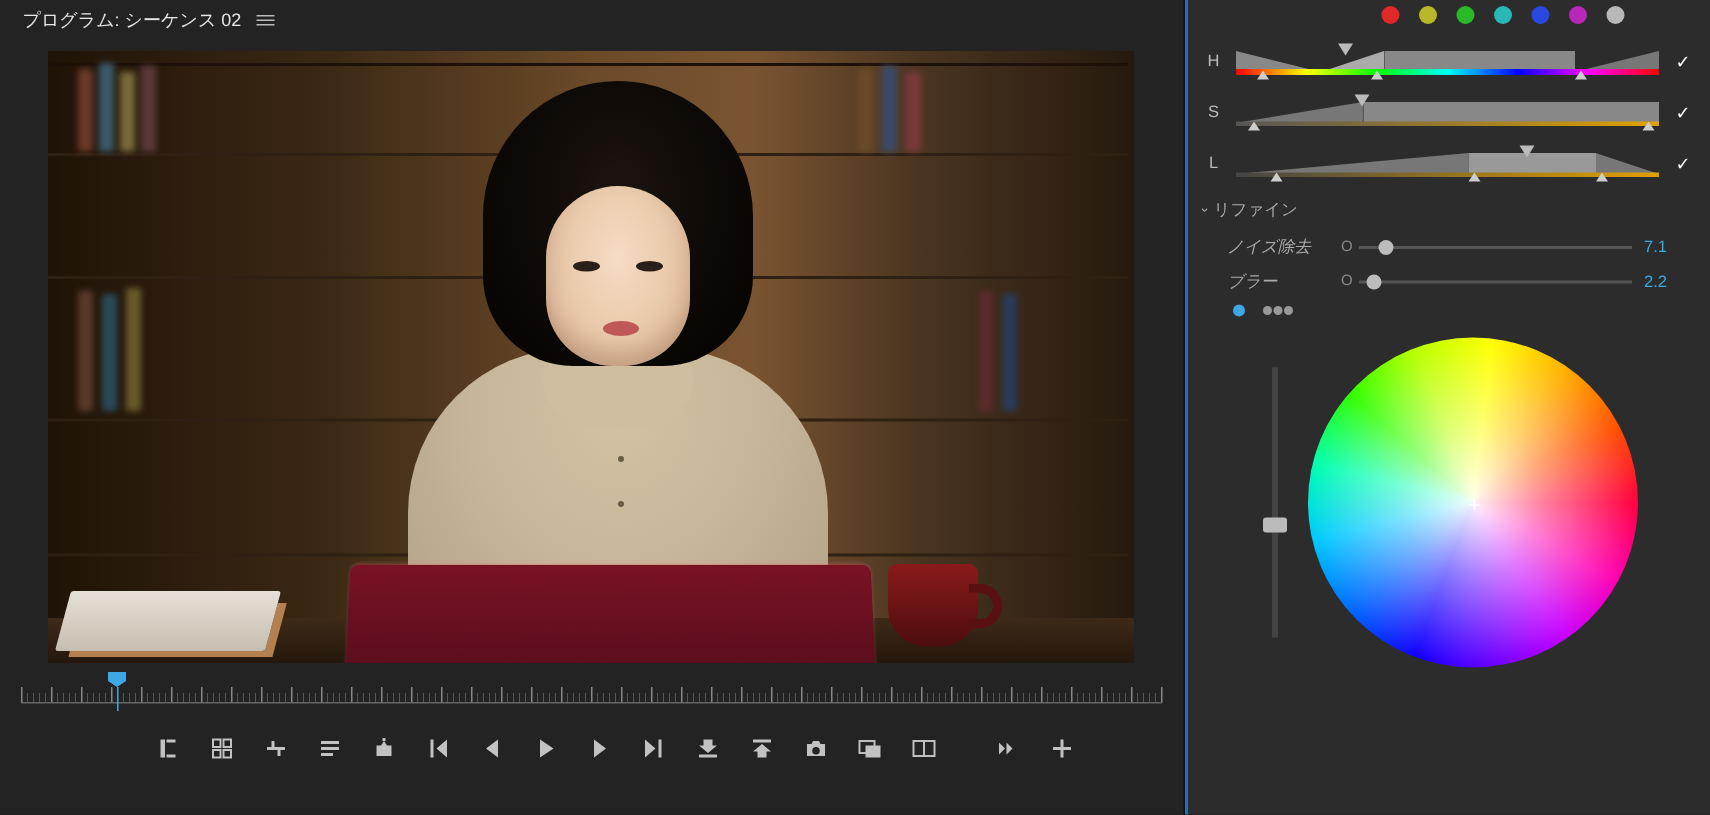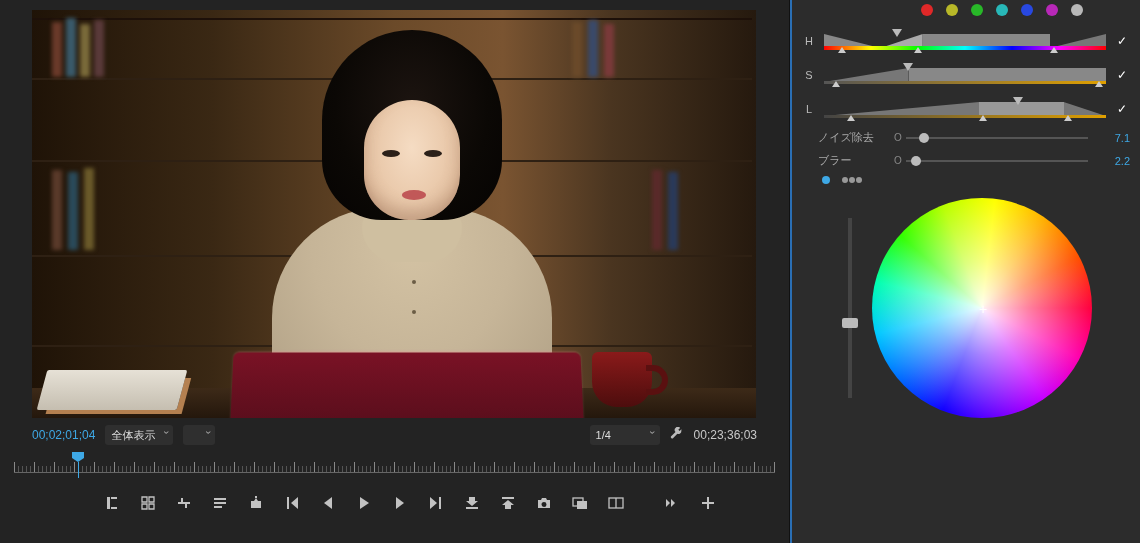--- a/index.html
+++ b/index.html
@@ -156,26 +156,26 @@
   .reset-btn{
     margin-left:auto; border:1px solid #666; color:#ccc; border-radius:12px;
     height:22px; padding: 0 12px; display:flex; align-items:center; font-size:11px;
     background:transparent;
   }
   .cursor-arrow{position:absolute; color:#fff; font-size:13px; pointer-events:none;}
   
   .sec-head{display:flex; align-items:center; gap:4px; color:#aaa; font-size:11px; margin: 6px 0;}
   .sec-head .chev{display:inline-block; transform:rotate(90deg); font-size:9px;}
   .param-row{display:flex; align-items:center; gap:8px; padding: 4px 0 4px 16px;}
-  .param-label{width:68px; font-size:11px; color:#aaa;}
+  .param-label{width:68px; font-size:11px; color:#aaa;font-style:italic;}
   .slider{flex:1; position:relative; height:14px;}
   .slider-track{position:absolute; left:0; right:0; top:6px; height:2px; background:#555;}
   .slider-o{position:absolute; top:2px; font-size:10px; color:#888; left:-10px;}
   .slider-thumb{position:absolute; top:2px; width:10px; height:10px; background:#bcbcbc; border-radius:50%;}
-  .param-value{width:34px; text-align:right; color:#3ea8e5; font-size:11px;}
+  .param-value{width:34px; color:#3ea8e5; font-size:11px;}
   
   .corr-icons{display:flex; gap:12px; padding: 4px 0 4px 20px; align-items:center;}
   .bullet-blue{width:8px;height:8px;background:#3ea8e5;border-radius:50%;}
   .grape{display:flex; gap:1px;}
   .grape span{width:6px;height:6px;background:#999;border-radius:50%;}
   .wheel-wrap{position:relative; margin: 10px 0 0 60px; width:240px; height:220px;}
   .color-wheel{
     width:220px; height:220px; border-radius:50%; position:absolute; left:10px; top:0;
     background: conic-gradient(from 90deg,
       #ff0040, #ff00b0, #c800ff, #6a00ff, #1200ff, #0068ff, #00c8ff,
@@ -184,20 +184,28 @@
   .color-wheel:after{content:""; position:absolute; inset:0; border-radius:50%;
     background: radial-gradient(circle, rgba(255,255,255,.95) 0%, rgba(255,255,255,0.5) 30%, rgba(255,255,255,0) 70%);}
   .wheel-cross{position:absolute; left:115px; top:105px; width:12px; height:12px; color:#fff; font-size:14px; line-height:12px; text-align:center;}
   .wheel-side-track{position:absolute; left:-14px; top:20px; width:4px; height:180px; background:#444;}
   .wheel-side-thumb{position:absolute; left:-20px; top:120px; width:16px; height:10px; background:#bbb; border-radius:2px;}
 </style>
 </head>
 <body>
 
 <div class="left-panel">
+  <div class="panel-title-row">
+    <span class="panel-title">プログラム: シーケンス 02</span>
+    <span class="hamburger-icon">
+      <span></span>
+        <span></span>
+        <span></span>
+    </span>
+  </div>
 
   <div class="preview-wrap">
     <div class="img-bg"></div>
     <div class="shelf s1"></div>
       <div class="shelf s2"></div>
       <div class="shelf s3"></div>
       <div class="shelf s4"></div>
 
     <div class="books">
       <div class="book" style="left:20px; top:12px; height:55px; background:#6a3a2a;"></div>
@@ -224,37 +232,20 @@
         <div class="fig-eye r"></div>
       <div class="fig-lip"></div>
       <div class="fig-btn b1"></div>
         <div class="fig-btn b2"></div>
     </div>
     <div class="laptop"></div>
     <div class="mug"></div>
       <div class="mug-handle"></div>
   </div>
 
-  <div class="controls-row">
-    <span class="tc">00;02;01;04</span>
-    <div class="dropdown">
-      <span>全体表示</span>
-    </div>
-    <span class="dropdown" style="width:32px;padding:0 14px 0 4px;"></span>
-    <div class="flex-spacer"></div>
-    <div class="dropdown" style="width:70px;">
-      <span>1/4</span>
-    </div>
-    <span class="wrench-icon">
-      <svg viewBox="0 0 16 16">
-          <path fill="#bbb" d="M13 4.5a3.5 3.5 0 0 1-4.6 3.3L3.7 12.5a1.5 1.5 0 1 1-2.1-2.1l4.7-4.7A3.5 3.5 0 0 1 11.5 1l-2 2 1.5 1.5 2-2c.1.3.1.6 0 1z"></path>
-        </svg>
-    </span>
-    <span class="tc right">00;23;36;03</span>
-  </div>
 
   <div class="ruler">
     <div class="ruler-base"></div>
     <div class="playhead">
       <div class="playhead-head"></div>
         <div class="playhead-line"></div>
     </div>
   <div class="ruler-major" style="left: 0px;"></div>
       <div class="ruler-major" style="left: 20px;"></div>
       <div class="ruler-major" style="left: 40px;"></div>
@@ -439,20 +430,24 @@
       <div class="hsl-base" style="background:linear-gradient(90deg,#444,#e0a000);height:3px;"></div>
       <div class="hsl-top-handle" style="left:67%;"></div>
       <div class="hsl-handle" style="left:8%;"></div>
       <div class="hsl-handle" style="left:55%;"></div>
       <div class="hsl-handle" style="left:85%;"></div>
     </div>
     <span class="check">✓</span>
   </div>
 
 
+  <div class="sec-head">
+    <span class="chev">›</span>
+    <span>リファイン</span>
+  </div>
   <div class="param-row">
     <span class="param-label">ノイズ除去</span>
     <span class="slider-o" style="position:static;margin-right:-4px;">O</span>
     <div class="slider">
       <div class="slider-track"></div>
       <div class="slider-thumb" style="left:7%;"></div>
     </div>
     <span class="param-value">7.1</span>
   </div>
   <div class="param-row">

